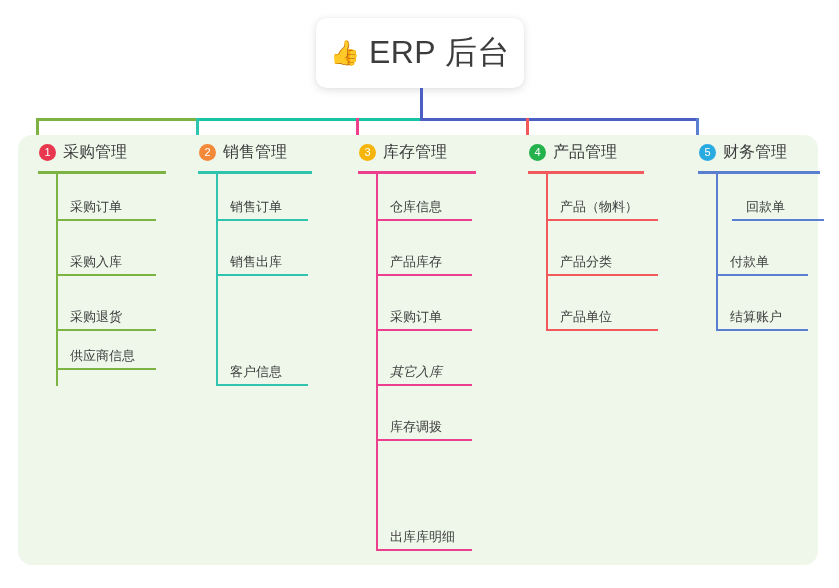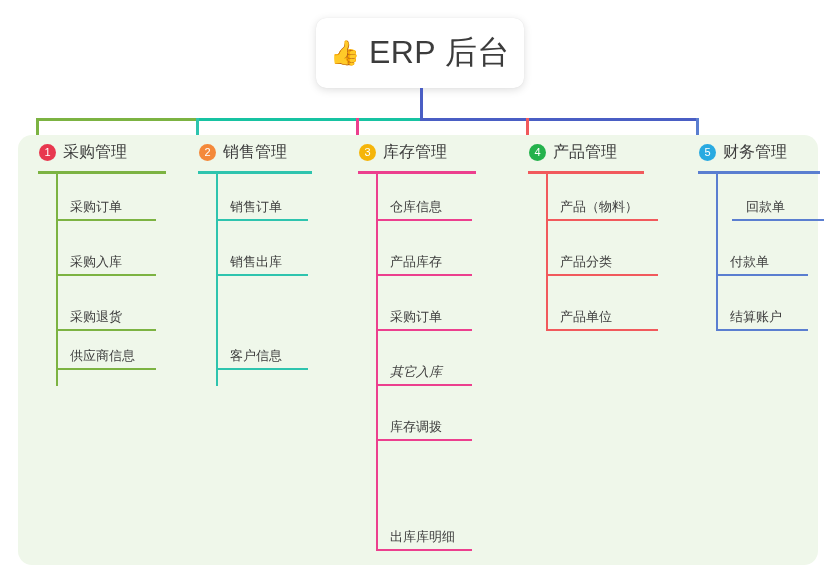--- a/index.html
+++ b/index.html
@@ -119,21 +119,21 @@
           <div class="head-rule" style="width: 114px; background: rgb(46, 196, 174);"></div>
           <div class="spine" style="background: rgb(46, 196, 174); height: 212px;"></div>
           <div class="item" style="top: 101px; width: 92px;">
             <span class="item-label">销售出库</span>
             <div class="item-rule" style="width: 92px; background: rgb(46, 196, 174);"></div>
           </div>
           <div class="item" style="top: 46px; width: 92px;">
             <span class="item-label">销售订单</span>
             <div class="item-rule" style="width: 92px; background: rgb(46, 196, 174);"></div>
           </div>
-          <div class="item" style="top: 195px; width: 92px; padding-left: 48px;">
+          <div class="item" style="top: 211px; width: 92px; padding-left: 48px;">
             <span class="item-label">客户信息</span>
             <div class="item-rule" style="width: 92px; background: rgb(46, 196, 174);"></div>
           </div>
         </div>
         <div class="column" style="left: 320px;">
           <div class="col-head">
             <span class="badge" style="background: rgb(245, 181, 10);">3</span>
             <span class="col-title">库存管理</span>
           </div>
           <div class="head-rule" style="width: 118px; background: rgb(236, 63, 142);"></div>

